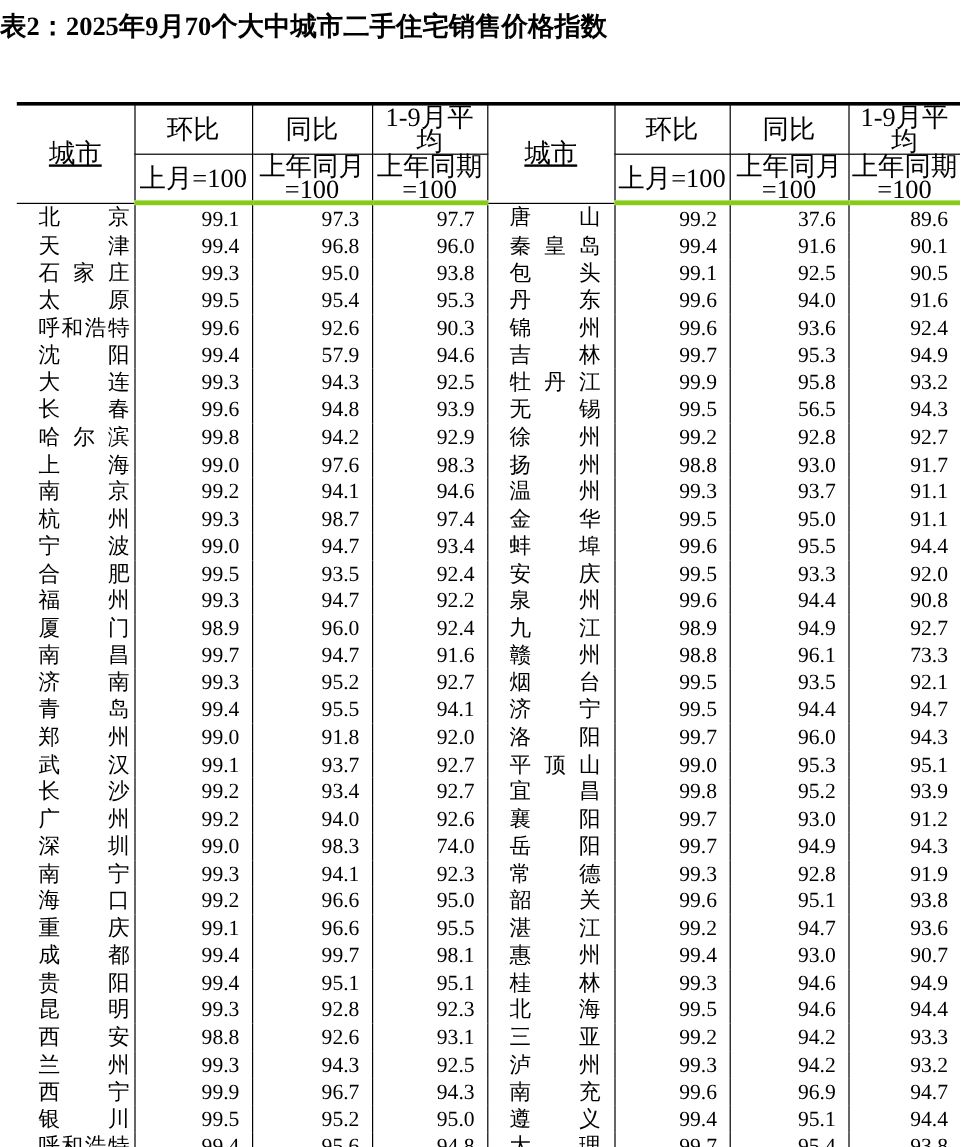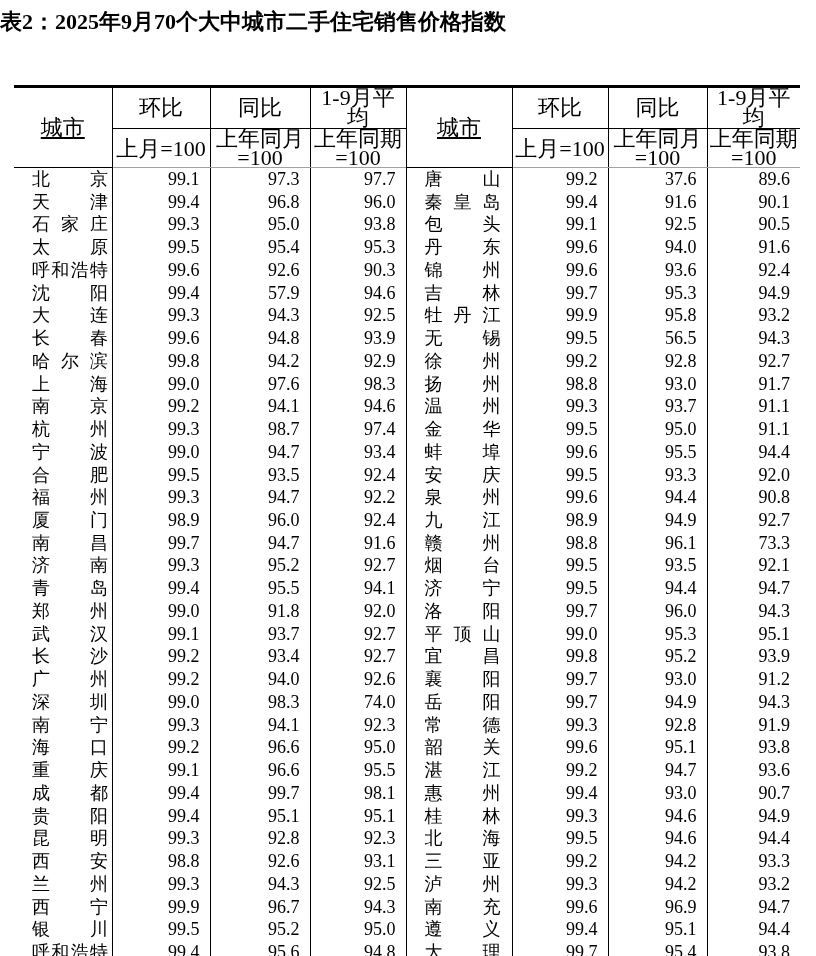--- a/index.html
+++ b/index.html
@@ -24,21 +24,21 @@
     border-bottom: 3px solid #000;
   }
   th, td {
     border-right: 1px solid #000;
     font-weight: normal;
     padding: 0;
   }
   th:last-child, td:last-child { border-right: none; }
   thead th { font-size: 22px; text-align: center; vertical-align: middle; }
   thead tr.h1 th { height: 20px; line-height: 20px; border-bottom: 1px solid #000; }
-  thead tr.h2 th { height: 38px; line-height: 19px; border-bottom: 1px solid #84cc16; white-space: pre-line; }
+  thead tr.h2 th { height: 38px; line-height: 19px; border-bottom: 4px solid #84cc16; white-space: pre-line; }
   thead th.city-h { vertical-align: middle; text-decoration: underline; }
   tbody td {
     height: 22.74px;
     font-size: 18px;
     line-height: 22.74px;
     white-space: nowrap;
     overflow: hidden;
   }
   td.num { text-align: right; padding-right: 10px; }
   span.city-name {

